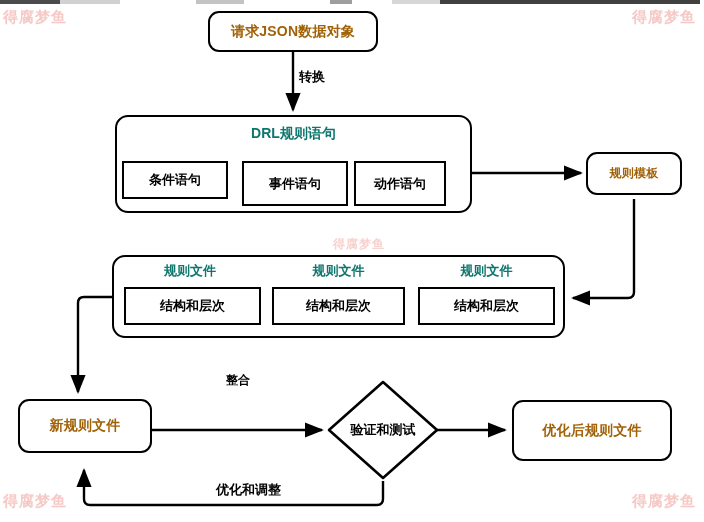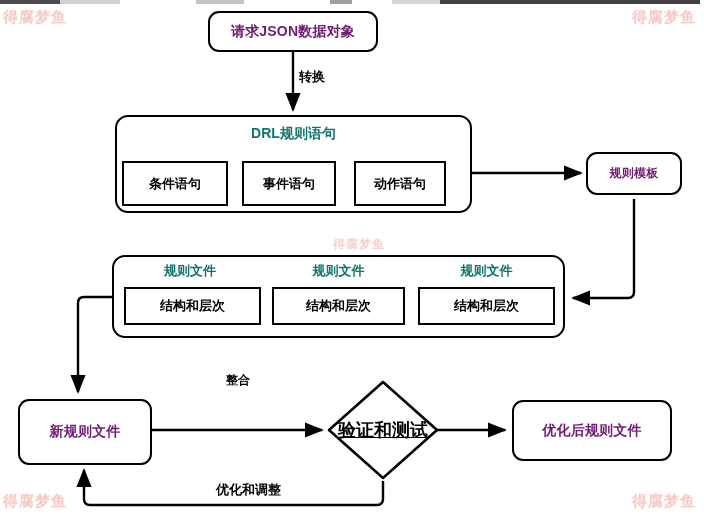--- a/index.html
+++ b/index.html
@@ -39,21 +39,21 @@
   }
 
   .node {
     position: absolute;
     box-sizing: border-box;
     border: 2px solid #000;
     background: #fff;
     display: flex;
     align-items: center;
     justify-content: center;
-    color: #701a75;
+    color: #a16207;
     font-weight: bold;
     letter-spacing: .2px;
   }
   .rounded { border-radius: 11px; }
   .container-box {
     position: absolute;
     box-sizing: border-box;
     border: 2px solid #000;
     border-radius: 13px;
     background: #fff;
@@ -153,24 +153,24 @@
   </div>
 
   <div class="edge-label" style="left:299px; top:68px; font-size:13px;">
     <span>转换</span>
   </div>
 
   <div class="container-box" style="left:115px; top:115px; width:357px; height:98px;"></div>
   <div class="container-title" style="left:115px; top:125px; width:357px; font-size:14px;">
     <span>DRL规则语句</span>
   </div>
-  <div class="sub-box" style="left:122px; top:161px; width:106px; height:45px; font-size:13px;">
+  <div class="sub-box" style="left:122px; top:161px; width:106px; height:38px; font-size:13px;">
     <span>条件语句</span>
   </div>
-  <div class="sub-box" style="left:242px; top:161px; width:94px; height:45px; font-size:13px;">
+  <div class="sub-box" style="left:242px; top:161px; width:106px; height:45px; font-size:13px;">
     <span>事件语句</span>
   </div>
   <div class="sub-box" style="left:354px; top:161px; width:92px; height:45px; font-size:13px;">
     <span>动作语句</span>
   </div>
 
   <div class="node rounded" style="left:586px; top:152px; width:96px; height:43px; font-size:12px;">
     <span>规则模板</span>
   </div>
 
@@ -190,37 +190,37 @@
     <span>结构和层次</span>
   </div>
 
   <div class="container-title" style="left:418px; top:262px; width:137px; font-size:13px;">
     <span>规则文件</span>
   </div>
   <div class="sub-box" style="left:418px; top:287px; width:137px; height:38px; font-size:13px;">
     <span>结构和层次</span>
   </div>
 
-  <div class="node rounded" style="left:18px; top:399px; width:134px; height:66px; font-size:14px;">
+  <div class="node rounded" style="left:18px; top:399px; width:134px; height:54px; font-size:14px;">
     <span>新规则文件</span>
   </div>
 
   <div class="edge-label" style="left:226px; top:372px; font-size:12px;">
     <span>整合</span>
   </div>
 
   <div class="edge-label" style="left:216px; top:481px; font-size:13px;">
     <span>优化和调整</span>
   </div>
 
   <div class="diamond-wrap" style="left:325px; top:378px; width:116px; height:104px;">
     <svg class="diamond-shape" viewBox="0 0 116 104">
       <polygon points="58,4 112,52 58,100 4,52" fill="#fff" stroke="#000" stroke-width="2.6" stroke-linejoin="round"></polygon>
     </svg>
-    <div class="diamond-label" style="font-size:18px;text-decoration:underline;">
+    <div class="diamond-label" style="font-size:13px;">
       <span>验证和测试</span>
     </div>
   </div>
 
   <div class="node rounded" style="left:512px; top:400px; width:160px; height:61px; font-size:14px;">
     <span>优化后规则文件</span>
   </div>
 
   <div class="wm" style="left:3px; top:8px;">
     <span>得腐梦鱼</span>

